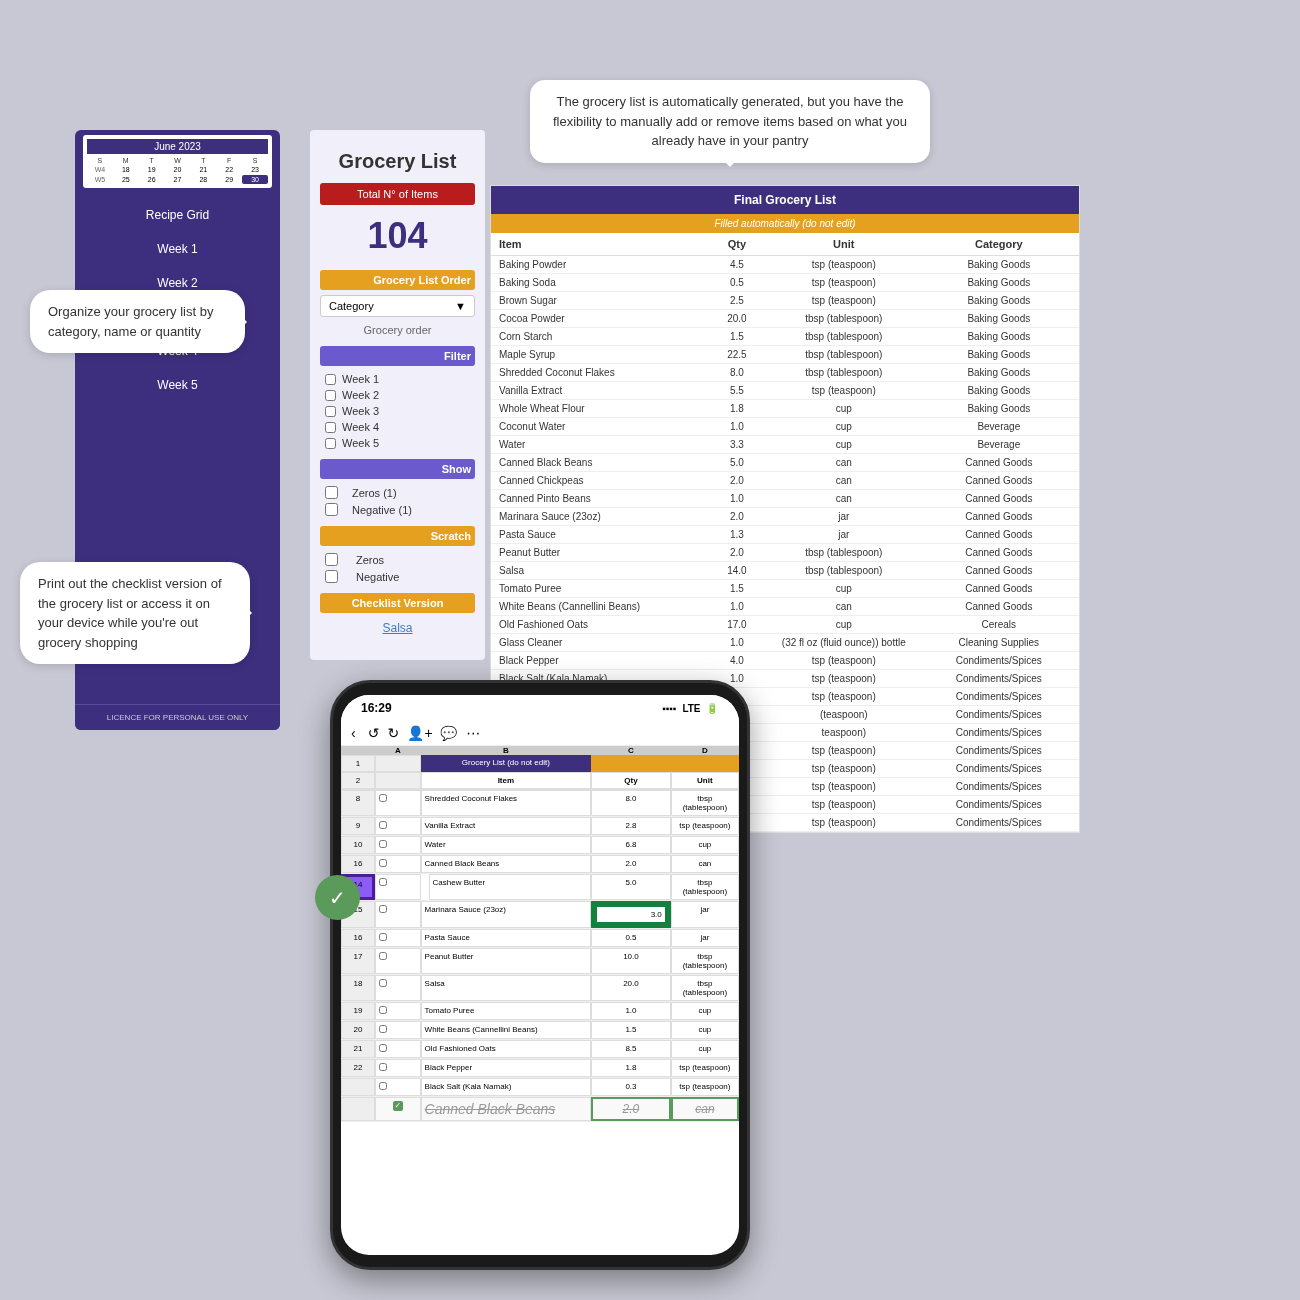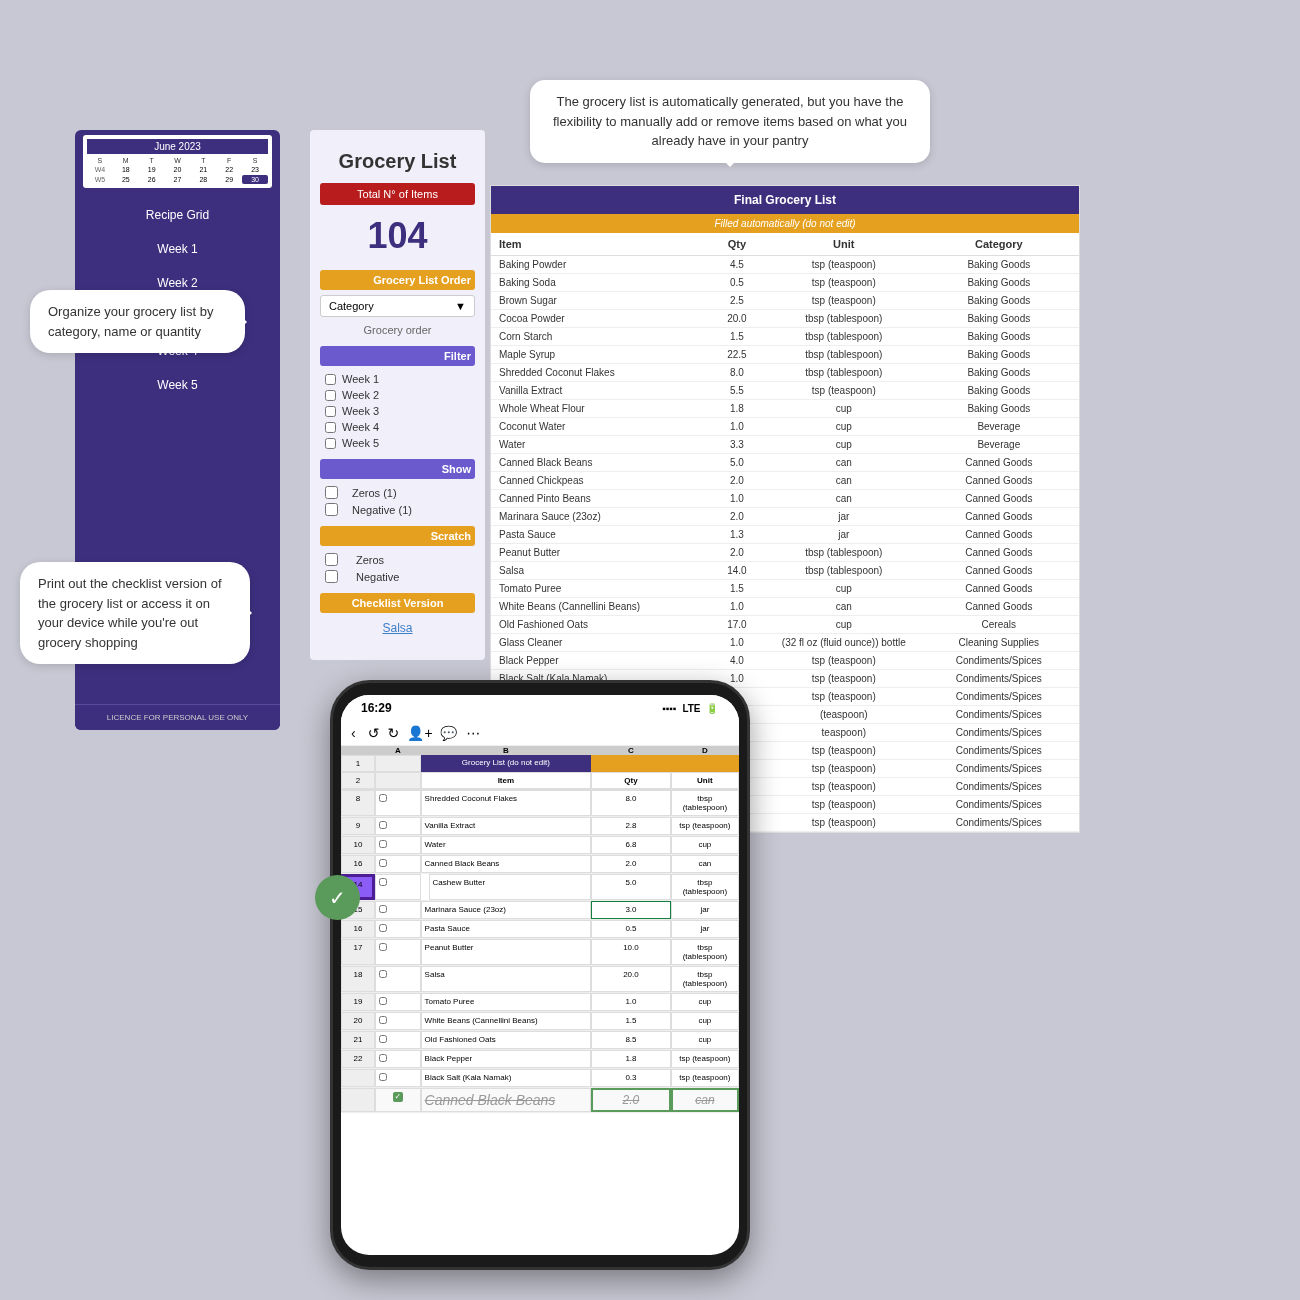--- a/index.html
+++ b/index.html
@@ -789,21 +789,21 @@
     <div style="background:#8b5cf6;padding:3px;text-align:center;border:3px solid #4c1d95;">14</div>
     <div style="padding:3px;border:1px solid #ddd;"><input type="checkbox" style="width: 8px; height: 8px;"></div>
     <div style="padding:3px;border:1px solid #ddd;margin-left:8px;">Cashew Butter</div>
     <div style="padding:3px;text-align:center;border:1px solid #ddd;">5.0</div>
     <div style="padding:3px;text-align:center;border:1px solid #ddd;">tbsp (tablespoon)</div>
   </div>
           <div style="display: grid; grid-template-columns: 0.3fr 0.4fr 1.5fr 0.7fr 0.6fr; font-size: 8px; border-bottom: 1px solid rgb(238, 238, 238);">
     <div style="background:#eee;padding:3px;text-align:center;border:1px solid #ddd;">15</div>
     <div style="padding:3px;border:1px solid #ddd;"><input type="checkbox" style="width: 8px; height: 8px;"></div>
     <div style="padding:3px;border:1px solid #ddd;">Marinara Sauce (23oz)</div>
-    <div style="padding:3px;text-align:center;border:1px solid #15803d;">3.0</div>
+    <div style="padding:3px;text-align:right;border:6px solid #15803d;">3.0</div>
     <div style="padding:3px;text-align:center;border:1px solid #ddd;">jar</div>
   </div>
           <div style="display: grid; grid-template-columns: 0.3fr 0.4fr 1.5fr 0.7fr 0.6fr; font-size: 8px; border-bottom: 1px solid rgb(238, 238, 238);">
     <div style="background:#eee;padding:3px;text-align:center;border:1px solid #ddd;">16</div>
     <div style="padding:3px;border:1px solid #ddd;"><input type="checkbox" style="width: 8px; height: 8px;"></div>
     <div style="padding:3px;border:1px solid #ddd;">Pasta Sauce</div>
     <div style="padding:3px;text-align:center;border:1px solid #ddd;">0.5</div>
     <div style="padding:3px;text-align:center;border:1px solid #ddd;">jar</div>
   </div>
           <div style="display: grid; grid-template-columns: 0.3fr 0.4fr 1.5fr 0.7fr 0.6fr; font-size: 8px; border-bottom: 1px solid rgb(238, 238, 238);">

